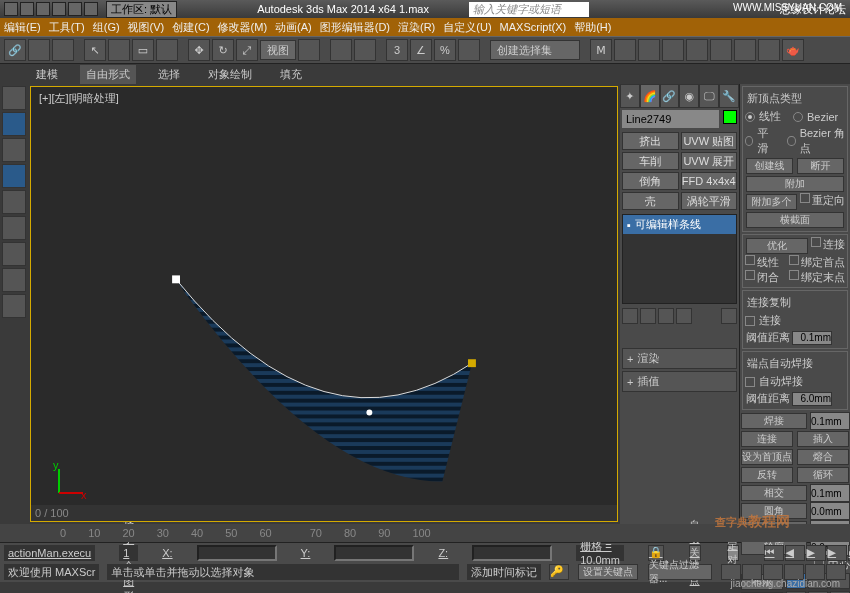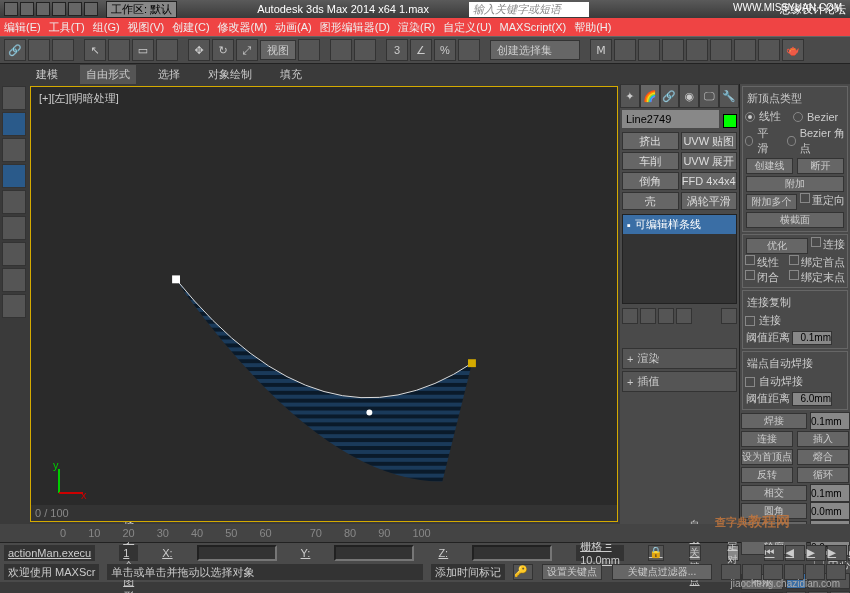--- a/index.html
+++ b/index.html
@@ -4,21 +4,21 @@
 <style>
 * { margin: 0; padding: 0; box-sizing: border-box; font-family: "Microsoft YaHei", sans-serif; font-size: 11px; }
 body { background: #3a3a3a; color: #ccc; width: 850px; height: 593px; overflow: hidden; position: relative; }
 .titlebar { height: 18px; background: linear-gradient(#5a5a5a,#3a3a3a); display: flex; align-items: center; padding: 0 4px; }
 .titlebar-icons { display: flex; gap: 2px; }
 .titlebar-icon { width: 14px; height: 14px; background: #666; border: 1px solid #222; }
 .workspace-sel { margin-left: 8px; background: #888; color: #000; padding: 0 4px; border: 1px solid #222; }
 .title-text { margin-left: 80px; color: #fff; }
 .search-box { margin-left: 40px; background: #fff; color: #888; font-style: italic; padding: 0 4px; width: 120px; }
 .title-right { margin-left: auto; display: flex; align-items: center; gap: 4px; color: #fff; }
-.menubar { height: 18px; background: #ef4444; display: flex; align-items: center; padding: 0 4px; gap: 8px; text-align: center; }
+.menubar { height: 18px; background: #a16207; display: flex; align-items: center; padding: 0 4px; gap: 8px; text-align: center; }
 .menu-item { color: #eee; cursor: pointer; }
 .toolbar { height: 28px; background: #4a4a4a; border-top: 1px solid #666; border-bottom: 1px solid #222; display: flex; align-items: center; padding: 0 4px; gap: 2px; }
 .tb-btn { width: 22px; height: 22px; background: #555; border: 1px solid #333; display: flex; align-items: center; justify-content: center; }
 .tb-sep { width: 6px; }
 .tb-text-btn { padding: 0 6px; height: 20px; background: #666; border: 1px solid #333; display: flex; align-items: center; }
 .ribbon-tabs { height: 20px; background: #3a3a3a; display: flex; align-items: center; padding-left: 30px; gap: 16px; }
 .ribbon-tab { color: #ccc; padding: 2px 6px; }
 .ribbon-tab.active { background: #555; }
 .main-area { display: flex; height: 440px; }
 .left-tools { width: 28px; background: #3a3a3a; display: flex; flex-direction: column; gap: 2px; padding: 2px; }
@@ -30,21 +30,21 @@
 .vp-slider { position: absolute; bottom: 0; left: 0; right: 0; height: 16px; background: #333; display: flex; align-items: center; padding: 0 4px; color: #888; }
 svg.spline { position: absolute; top: 0; left: 0; width: 100%; height: 100%; }
 .cmd-panel { width: 230px; background: #4a4a4a; display: flex; }
 .cmd-main { width: 120px; border-right: 1px solid #222; }
 .cmd-side { flex: 1; }
 .cmd-tabs { display: flex; height: 24px; }
 .cmd-tab { flex: 1; background: #555; border: 1px solid #333; display: flex; align-items: center; justify-content: center; }
 .cmd-tab.active { background: #666; }
 .obj-name { height: 18px; background: #888; color: #000; margin: 2px; padding: 0 4px; display: flex; align-items: center; }
 .obj-color { width: 14px; height: 14px; background: #0f0; margin: 2px; border: 1px solid #000; }
-.obj-row { display: flex; align-items: flex-end; }
+.obj-row { display: flex; align-items: flex-start; }
 .mod-drop { height: 18px; background: #888; margin: 2px; padding: 0 4px; display: flex; align-items: center; color: #000; }
 .mod-grid { display: grid; grid-template-columns: 1fr 1fr; gap: 2px; padding: 2px; }
 .mod-btn { height: 18px; background: #666; border: 1px solid #333; display: flex; align-items: center; justify-content: center; color: #ddd; }
 .mod-stack { height: 90px; background: #333; margin: 2px; border: 1px solid #222; }
 .mod-stack-item { background: #3a6ea5; color: #fff; padding: 2px 4px; display: flex; align-items: center; }
 .mod-stack-item .plus { margin-right: 4px; }
 .stack-tools { display: flex; gap: 2px; padding: 2px; }
 .st-btn { width: 16px; height: 16px; background: #555; border: 1px solid #333; }
 .rollout { border: 1px solid #333; margin: 2px; }
 .rollout-hdr { background: #555; padding: 2px 4px; display: flex; align-items: center; }
@@ -399,21 +399,21 @@
     <div class="key-btn">▶</div>
     <div class="key-btn">⏭</div>
   </div>
 </div>
 <div class="status2">
   <span class="status-field">欢迎使用 MAXScr</span>
   <span class="status-field" style="flex:1">单击或单击并拖动以选择对象</span>
   <span class="status-field">添加时间标记</span>
   <div class="key-btn">🔑</div>
   <div class="side-btn" style="width:60px">设置关键点</div>
-  <div class="side-btn" style="width:100px">关键点过滤器...</div>
+  <div class="side-btn" style="width:64px">关键点过滤器...</div>
   <div class="play-controls">
     <div class="key-btn"></div>
     <div class="key-btn"></div>
     <div class="key-btn"></div>
     <div class="key-btn"></div>
     <div class="key-btn"></div>
     <div class="key-btn"></div>
   </div>
 </div>
 

